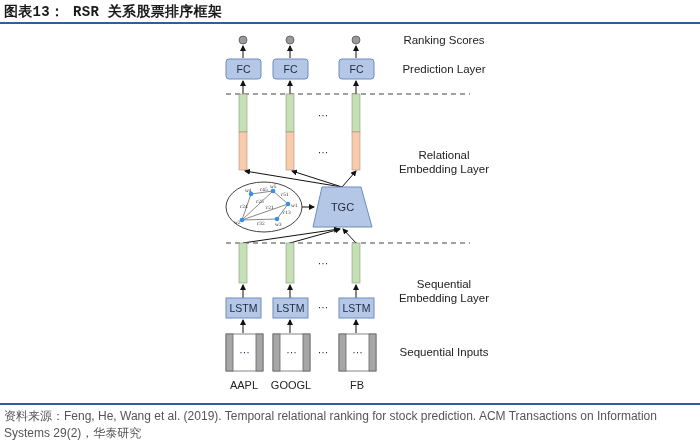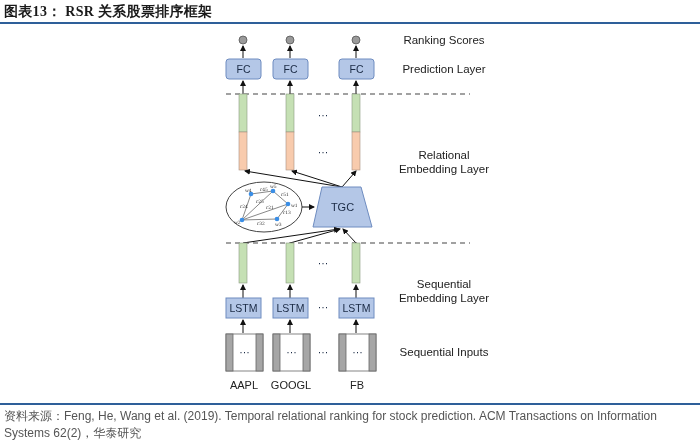--- a/index.html
+++ b/index.html
@@ -1,17 +1,17 @@
 <!DOCTYPE html>
 <html><head>
 <meta charset="utf-8">
 <style>
   html,body{margin:0;padding:0;background:#fff;}
   body{width:700px;height:442px;position:relative;overflow:hidden;font-family:"Liberation Sans",sans-serif;}
-  .title{position:absolute;left:4px;top:3px;font-size:14px;font-weight:bold;color:#1a1a1a;font-family:Liberation Serif, serif;letter-spacing:0.3px;}
+  .title{position:absolute;left:4px;top:3px;font-size:14px;font-weight:bold;color:#1a1a1a;font-family:Liberation Mono, monospace;letter-spacing:0.3px;}
   .title-rule{position:absolute;left:0;top:22px;width:700px;height:2px;background:#2e5f99;}
   .foot-rule{position:absolute;left:0;top:403px;width:700px;height:2px;background:#2e5f99;}
   .source{position:absolute;left:4px;top:408px;width:690px;font-size:12px;line-height:17px;color:#555;font-family:"Liberation Sans",sans-serif;}
   svg{position:absolute;left:0;top:0;}
   .lbl{font-family:"Liberation Sans",sans-serif;font-size:11.5px;fill:#222;}
   .box-text{font-family:"Liberation Sans",sans-serif;font-size:10.5px;fill:#1a2a44;}
   .stock{font-family:"Liberation Sans",sans-serif;font-size:11px;fill:#222;}
   .tiny{font-family:"DejaVu Serif",serif;font-size:4.5px;fill:#333;}
 </style>
 </head>
@@ -174,13 +174,13 @@
   <text class="lbl" x="444" y="44" text-anchor="middle">Ranking Scores</text>
   <text class="lbl" x="444" y="73" text-anchor="middle">Prediction Layer</text>
   <text class="lbl" x="444" y="159" text-anchor="middle">Relational</text>
   <text class="lbl" x="444" y="173" text-anchor="middle">Embedding Layer</text>
   <text class="lbl" x="444" y="288" text-anchor="middle">Sequential</text>
   <text class="lbl" x="444" y="302" text-anchor="middle">Embedding Layer</text>
   <text class="lbl" x="444" y="356" text-anchor="middle">Sequential Inputs</text>
 </svg>
 
 <div class="foot-rule"></div>
-<div class="source">资料来源：Feng, He, Wang et al. (2019). Temporal relational ranking for stock prediction. ACM Transactions on Information Systems 62(2)，华泰研究</div>
+<div class="source">资料来源：Feng, He, Wang et al. (2019). Temporal relational ranking for stock prediction. ACM Transactions on Information Systems 29(2)，华泰研究</div>
 
 </body></html>

